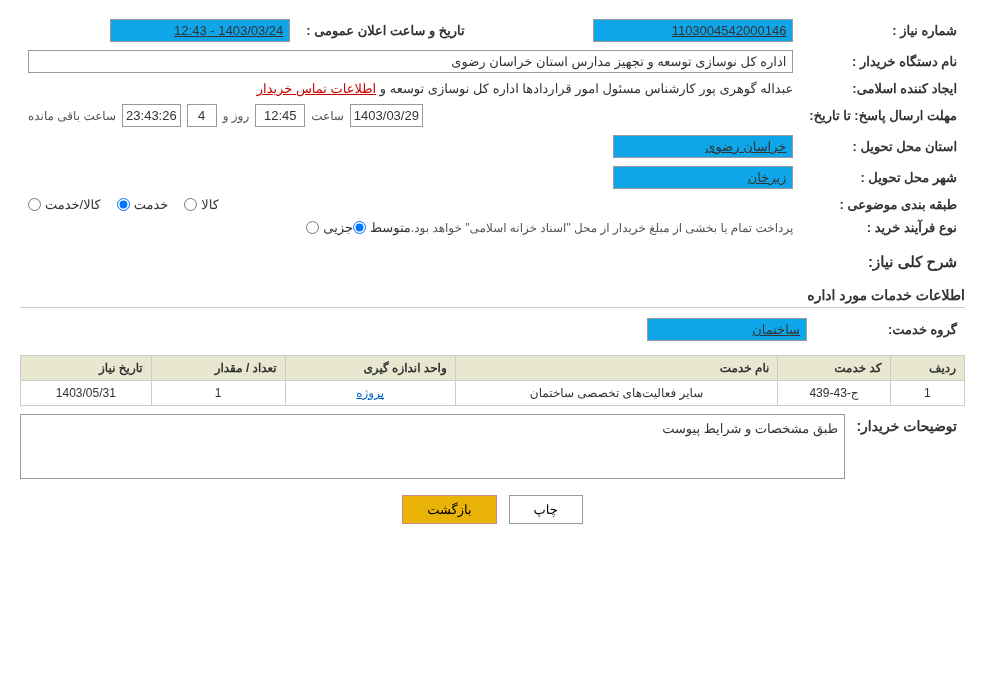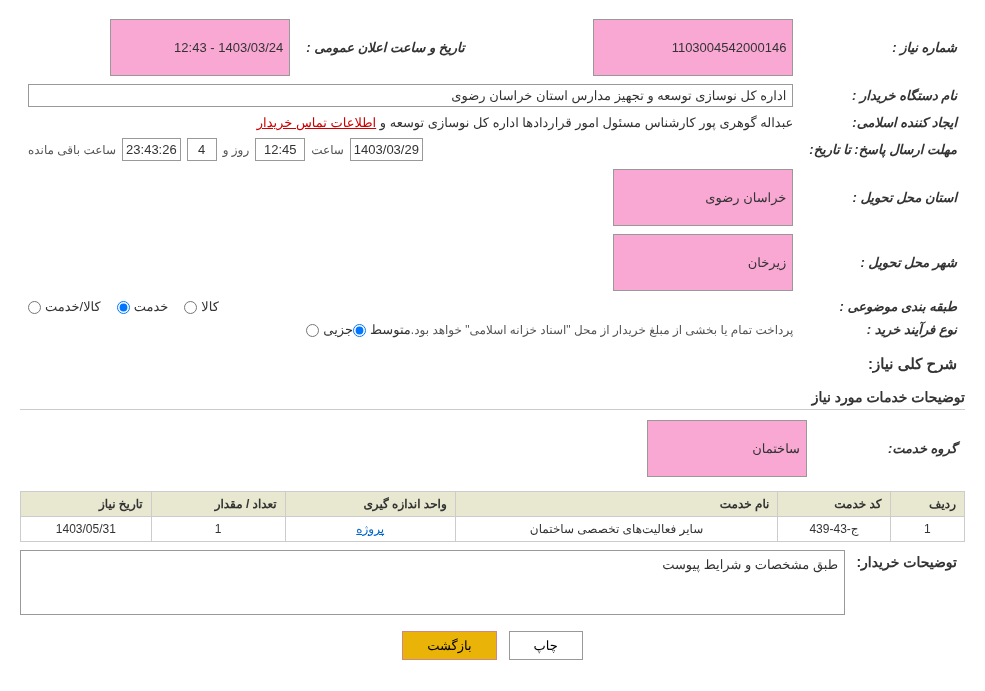--- a/index.html
+++ b/index.html
@@ -35,28 +35,28 @@
     .info-table td {
       padding: 4px 8px;
       vertical-align: middle;
     }
     .label-cell {
       color: #333;
       font-weight: bold;
       white-space: nowrap;
       width: 150px;
       text-align: right;
-      font-style: italic;
     }
     .input-box {
       border: 1px solid #999;
-      background: #f9a8d4;
-      padding: 20px 6px;
+      background: #0ea5e9;
+      padding: 3px 6px;
       min-height: 22px;
       display: inline-block;
+      text-decoration: underline;
     }
     .input-wide {
       width: 100%;
       border: 1px solid #999;
       background: #fff;
       padding: 3px 6px;
       min-height: 22px;
     }
     .section-title {
       font-size: 14px;
@@ -96,21 +96,21 @@
       text-decoration: underline;
       cursor: pointer;
     }
     .radio-group {
       display: flex;
       gap: 16px;
       align-items: center;
     }
     .radio-item {
       display: flex;
-      align-items: flex-end;
+      align-items: center;
       gap: 4px;
     }
     .button-bar {
       display: flex;
       justify-content: center;
       gap: 12px;
       margin: 16px 0;
     }
     .btn {
       padding: 6px 24px;
@@ -261,21 +261,21 @@
           </div>
         </td>
       </tr>
     </tbody>
       </table>
 
     <div style="display:flex; align-items:flex-start; margin:8px 0;">
       <div class="desc-label" style="padding-top:4px; font-size:15px; font-weight:bold;">شرح کلی نیاز:</div>
     </div>
 
-    <div class="section-title">توضیحات خدمات مورد نیاز</div>
+    <div class="section-title">اطلاعات خدمات مورد اداره</div>
 
     <table class="info-table">
       <tbody>
           <tr>
         <td class="label-cell">گروه خدمت:</td>
         <td>
           <div class="input-box" style="min-width:160px;">ساختمان</div>
         </td>
       </tr>
     </tbody>

